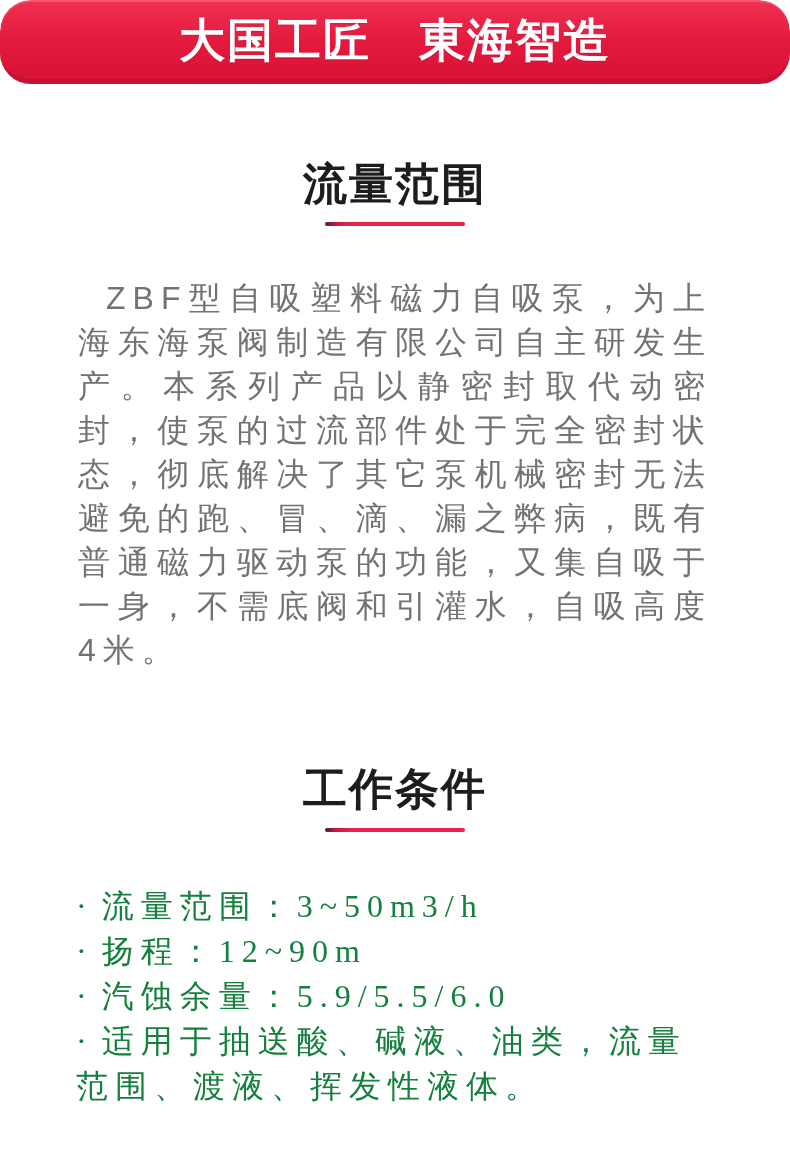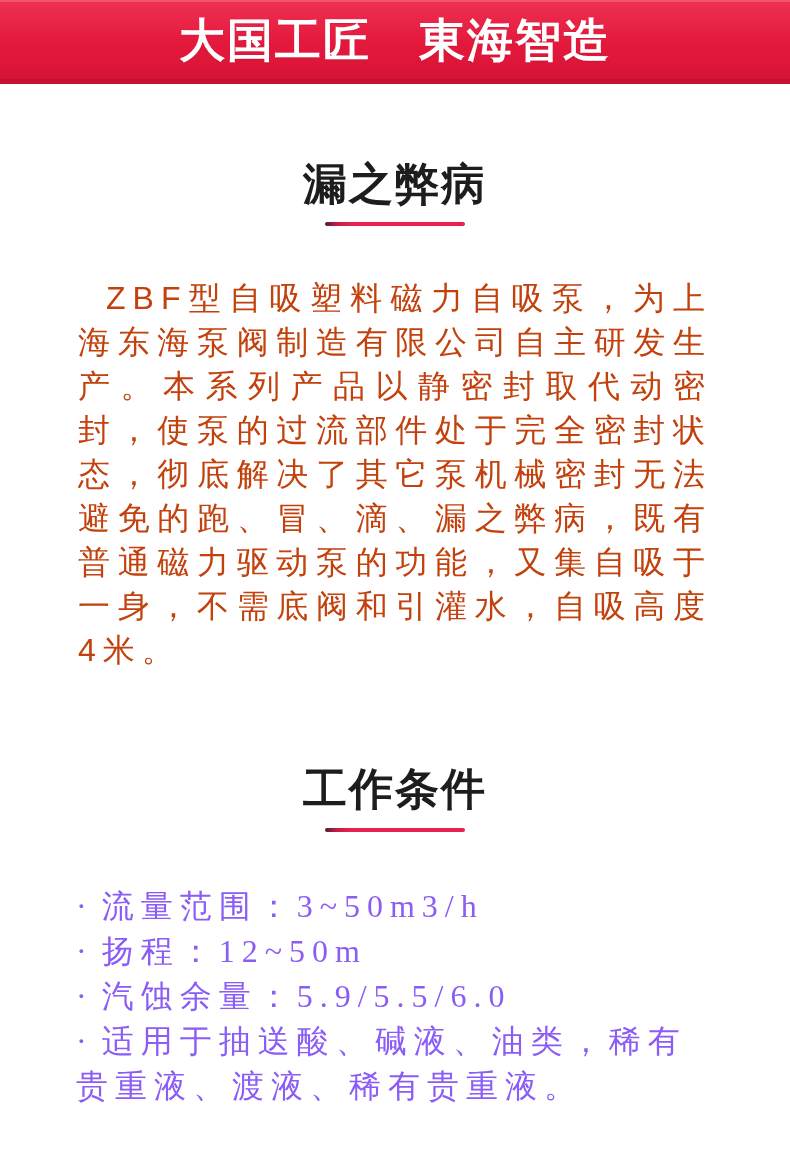--- a/index.html
+++ b/index.html
@@ -1,15 +1,15 @@
 <!DOCTYPE html>
 <html><head>
 <meta charset="utf-8">
 <style>
-  * { box-sizing: border-box; }
+  * { box-sizing: border-box; border-radius: 31px; }
   html, body { margin: 0; padding: 0; background: #ffffff; }
   .page {
     position: relative;
     width: 790px;
     height: 1154px;
     margin: 0 auto;
     background: #ffffff;
     overflow: hidden;
     font-family: "Liberation Sans", sans-serif;
   }
@@ -52,64 +52,64 @@
     border-radius: 2px;
     background: linear-gradient(90deg, #45222e 0%, #c41b46 8%, #e8224e 18%, #e8224e 100%);
   }
   
   .paragraph {
     margin: 50px 0 0 0;
     padding: 0 78px;
     font-size: 32px;
     line-height: 44px;
     letter-spacing: 7px;
-    color: #c2410c;
+    color: #737373;
     text-align: justify;
     text-indent: 28px;
   }
   
   .spec-list {
     margin-top: 52px;
     padding: 0 76px;
     font-size: 32px;
     line-height: 45px;
     letter-spacing: 7px;
-    color: #8b5cf6;
+    color: #15803d;
   }
   .spec-item { margin: 0; }
   .spec-bullet { padding-right: 8px; }
 </style>
 </head>
 <body>
 
 <div class="page">
 
   <header class="banner">
     <h1 class="banner-title">大国工匠　東海智造</h1>
   </header>
 
   <section class="section-overview">
-    <h2 class="sec-title">漏之弊病</h2>
+    <h2 class="sec-title">流量范围</h2>
     <div class="title-underline"></div>
     <p class="paragraph">ZBF型自吸塑料磁力自吸泵，为上海东海泵阀制造有限公司自主研发生产。本系列产品以静密封取代动密封，使泵的过流部件处于完全密封状态，彻底解决了其它泵机械密封无法避免的跑、冒、滴、漏之弊病，既有普通磁力驱动泵的功能，又集自吸于一身，不需底阀和引灌水，自吸高度4米。</p>
   </section>
 
   <section class="section-conditions">
     <h2 class="sec-title">工作条件</h2>
     <div class="title-underline"></div>
 
     <div class="spec-list">
       <div class="spec-item">
         <span class="spec-bullet">·</span><span>流量范围：3~50m3/h</span>
       </div>
       <div class="spec-item">
-        <span class="spec-bullet">·</span><span>扬程：12~50m</span>
+        <span class="spec-bullet">·</span><span>扬程：12~90m</span>
       </div>
       <div class="spec-item">
         <span class="spec-bullet">·</span><span>汽蚀余量：5.9/5.5/6.0</span>
       </div>
       <div class="spec-item">
-        <span class="spec-bullet">·</span><span>适用于抽送酸、碱液、油类，稀有贵重液、渡液、稀有贵重液。</span>
+        <span class="spec-bullet">·</span><span>适用于抽送酸、碱液、油类，流量范围、渡液、挥发性液体。</span>
       </div>
     </div>
   </section>
 
 </div>
 
 </body></html>

